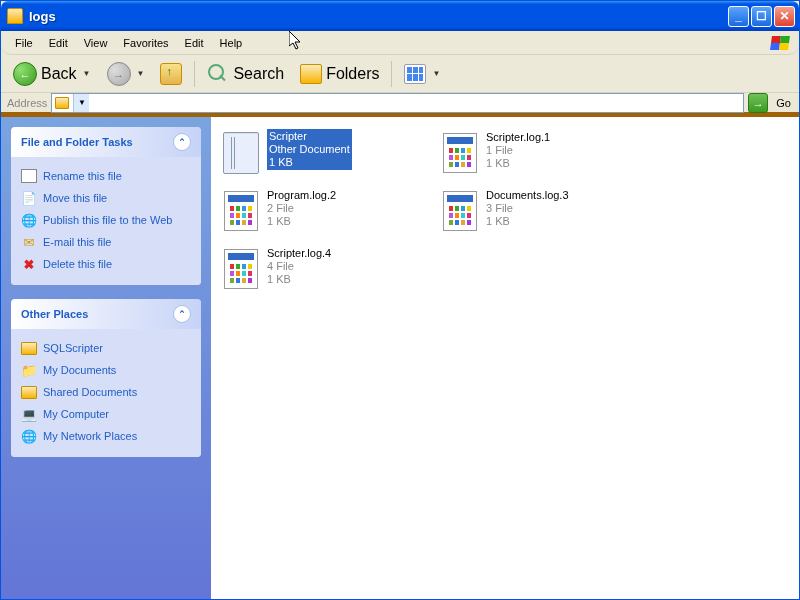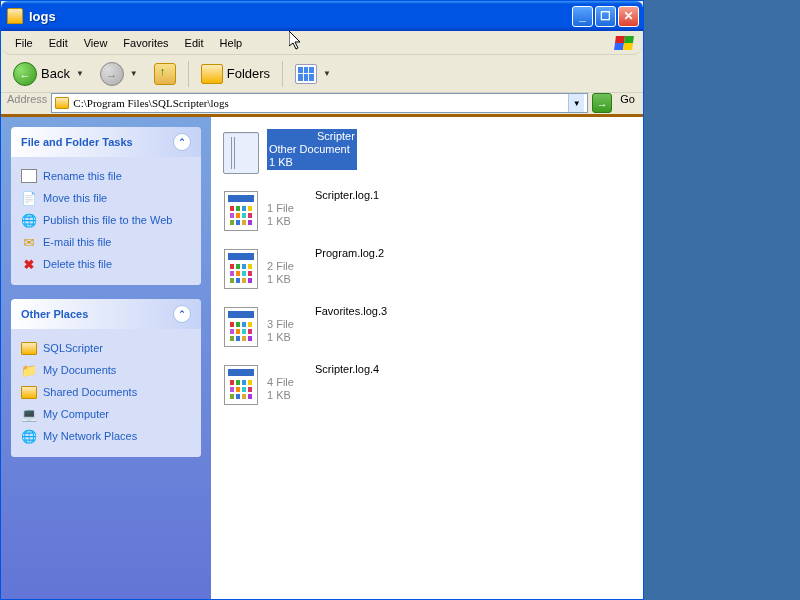--- a/index.html
+++ b/index.html
@@ -1,47 +1,47 @@
 <!DOCTYPE html>
 <html><head>
 <meta charset="utf-8">
 <style>
 * { box-sizing: border-box; margin: 0; padding: 0; }
 body { font-family: "Tahoma", sans-serif; font-size: 11px; background: #3a6ea5; width: 800px; height: 600px; overflow: hidden; }
-.window { width: 644px; height: 600px; background: #ece9d8; border: 1px solid #0054e3; display: flex; flex-direction: column; }
+.window { width: 800px; height: 600px; background: #ece9d8; border: 1px solid #0054e3; display: flex; flex-direction: column; }
 .titlebar { height: 30px; background: linear-gradient(to bottom, #3b95f4 0%, #0054e3 10%, #0054e3 85%, #003dc0 100%); display: flex; align-items: center; padding: 0 4px 0 6px; color: white; border-radius: 7px 7px 0 0; }
 .titlebar .foldericon { width: 16px; height: 16px; background: linear-gradient(to bottom, #fceabb, #f8b500); border-radius: 2px 2px 0 0; margin-right: 6px; border: 1px solid #c49000; }
 .titlebar .title { font-size: 13px; font-weight: bold; flex: 0 0 auto; text-shadow: 1px 1px 1px rgba(0,0,0,0.4); }
 .titlebar .spacer { flex: 1; }
 .winbtns { display: flex; gap: 2px; }
 .winbtn { width: 21px; height: 21px; border-radius: 3px; border: 1px solid white; display: flex; align-items: center; justify-content: center; font-family: Arial; font-size: 12px; font-weight: bold; color: white; }
 .winbtn.min, .winbtn.max { background: linear-gradient(to bottom, #5aa5ff, #1b6ae0); }
 .winbtn.close { background: linear-gradient(to bottom, #f4a090, #e04030); }
 .menubar { height: 24px; background: #ece9d8; display: flex; align-items: center; padding: 0 6px; border-bottom: 1px solid #d6d2c2; position: relative; border-radius: 10px; }
 .menubar .menuitem { padding: 2px 8px; cursor: default; }
 .menubar .logo { position: absolute; right: 2px; top: 2px; width: 34px; height: 20px; display: flex; align-items: center; justify-content: center; }
 .flag { width: 18px; height: 14px; display: grid; grid-template-columns: 1fr 1fr; grid-template-rows: 1fr 1fr; transform: skewX(-8deg); }
 .flag div:nth-child(1){background:#d22;} .flag div:nth-child(2){background:#2a2;} .flag div:nth-child(3){background:#36f;} .flag div:nth-child(4){background:#fc0;}
 .toolbar { height: 38px; background: #ece9d8; display: flex; align-items: center; padding: 0 6px; gap: 4px; border-bottom: 1px solid #d6d2c2; }
 .tbtn { display: flex; align-items: center; gap: 4px; padding: 3px 5px; border: 1px solid transparent; border-radius: 3px; cursor: default; }
-.tbtn .tlabel { font-size: 13px; text-align: right; }
+.tbtn .tlabel { font-size: 16px; text-align: right; }
 .circleicon { width: 24px; height: 24px; border-radius: 50%; display: flex; align-items: center; justify-content: center; color: white; font-weight: bold; }
 .circleicon.green { background: radial-gradient(circle at 30% 30%, #8fe070, #3a9b1f); border: 1px solid #2b7a15; }
 .circleicon.grey { background: radial-gradient(circle at 30% 30%, #ddd, #aaa); border: 1px solid #888; color: #777; }
 .updiricon { width: 22px; height: 22px; background: linear-gradient(to bottom,#f8e28b,#e6b34a); border-radius: 3px; border: 1px solid #c49000; position: relative; }
 .updiricon::after { content: "↑"; color: #2a7a18; font-weight: bold; position: absolute; top: 1px; left: 5px; }
 .searchicon { width: 22px; height: 22px; position: relative; }
 .searchicon::before { content:""; position:absolute; width:12px; height:12px; border:2px solid #5a7; border-radius:50%; top:1px; left:1px; }
 .searchicon::after { content:""; position:absolute; width:7px; height:2px; background:#5a7; top:14px; left:12px; transform:rotate(45deg); }
 .foldersicon { width: 22px; height: 20px; background: linear-gradient(to bottom,#fceabb,#f8b500); border-radius: 2px; border: 1px solid #c49000; }
 .viewsicon { width: 22px; height: 20px; border: 1px solid #99b; border-radius: 2px; background: white; display: grid; grid-template-columns: 1fr 1fr 1fr; grid-template-rows: 1fr 1fr; gap: 1px; padding: 2px; }
 .viewsicon div { background: #48e; }
 .sep { width: 1px; height: 26px; background: #c8c4b4; margin: 0 2px; }
 .dropdown-arrow { font-size: 8px; color: #333; padding-left: 2px; }
-.addressbar { height: 24px; background: #ece9d8; display: flex; align-items: flex-start; padding: 0 4px 0 6px; gap: 4px; border-bottom: 3px solid #a16207; }
+.addressbar { height: 24px; background: #ece9d8; display: flex; align-items: center; padding: 0 4px 0 6px; gap: 4px; border-bottom: 5px solid #a16207; }
 .addressbar .lbl { color: #888; }
 .addressbar .addrbox { flex: 1; height: 20px; background: white; border: 1px solid #7f9db9; display: flex; align-items: center; padding: 0 3px; gap: 4px; }
 .addrbox .smfolder { width: 14px; height: 12px; background: linear-gradient(to bottom,#fceabb,#f8b500); border: 1px solid #c49000; border-radius: 1px; }
 .addrbox input { border: none; outline: none; flex: 1; font-family: Tahoma; font-size: 11px; }
 .addrbox .ddbtn { width: 16px; height: 18px; background: #dbeafc; border-left: 1px solid #b0c4de; display: flex; align-items: center; justify-content: center; font-size: 8px; }
 .gobtn { width: 20px; height: 20px; background: linear-gradient(to bottom,#6fc15a,#3a9b1f); border: 1px solid #2b7a15; border-radius: 3px; color: white; display: flex; align-items: center; justify-content: center; font-size: 11px; font-weight: bold; }
 .content { flex: 1; display: flex; background: #000000; overflow: hidden; }
 .sidepanel { width: 210px; background: linear-gradient(to bottom, #7aa4e0 0%, #6375d6 100%); padding: 10px; display: flex; flex-direction: column; gap: 14px; overflow-y: auto; }
 .taskpane { background: #d6dff7; border-radius: 4px; overflow: hidden; }
 .taskpane .header { background: linear-gradient(to right, white, #c6d3f7); padding: 6px 10px; display: flex; align-items: center; justify-content: space-between; color: #215dc6; font-weight: bold; font-size: 11px; border-radius: 4px 4px 0 0; }
@@ -63,21 +63,21 @@
 .app-thumb .grid div:nth-child(4){background:#ec0;}
 .app-thumb .grid div:nth-child(5){background:#b5d;}
 .app-thumb .grid div:nth-child(6){background:#f80;}
 .app-thumb .grid div:nth-child(7){background:#3cc;}
 .app-thumb .grid div:nth-child(8){background:#d36;}
 .app-thumb .grid div:nth-child(9){background:#7a3;}
 .app-thumb .grid div:nth-child(10){background:#37d;}
 .app-thumb .grid div:nth-child(11){background:#da3;}
 .app-thumb .grid div:nth-child(12){background:#a3d;}
 .fileitem .meta { display: flex; flex-direction: column; line-height: 13px; padding-top: 2px; }
-.fileitem .meta .name { color: #000; margin-left: 48px; }
+.fileitem .meta .name { color: #000; }
 .fileitem .meta .sub { color: #888; }
 .fileitem.selected .meta { background: #316ac5; color: white; padding: 1px 2px; }
 .fileitem.selected .meta .name, .fileitem.selected .meta .sub { color: white; }
 .fileitem.selected .meta { outline: 1px dotted #fff; }
 .cursor { position: absolute; top: 31px; left: 289px; font-size: 16px; color: black; pointer-events: none; }
 .ico-rename::before { content:""; display:block; width:14px; height:12px; background:white; border:1px solid #888; }
 .ico-move::before { content:"📄"; font-size:13px; }
 .ico-copy::before { content:"📄"; font-size:13px; }
 .ico-web::before { content:"🌐"; font-size:13px; }
 .ico-mail::before { content:"✉"; font-size:13px; color:#d99a00; }
@@ -128,20 +128,24 @@
     </div>
     <div class="tbtn">
       <div class="circleicon grey">→</div>
       <span class="dropdown-arrow">▼</span>
     </div>
     <div class="tbtn">
       <div class="updiricon"></div>
     </div>
     <div class="sep"></div>
     <div class="tbtn">
+      <div class="searchicon"></div>
+      <span class="tlabel">Search</span>
+    </div>
+    <div class="tbtn">
       <div class="foldersicon"></div>
       <span class="tlabel">Folders</span>
     </div>
     <div class="sep"></div>
     <div class="tbtn">
       <div class="viewsicon">
           <div></div>
           <div></div>
           <div></div>
           <div></div>
@@ -149,21 +153,20 @@
           <div></div>
         </div>
       <span class="dropdown-arrow">▼</span>
     </div>
   </div>
 
   <div class="addressbar">
     <span class="lbl">Address</span>
     <div class="addrbox">
       <div class="smfolder"></div>
-      <input type="text" value="C:\Program Files\SQLScripter\logs" style="">
       <div class="ddbtn">▼</div>
     </div>
     <div class="gobtn">→</div>
     <span style="padding:0 4px;">Go</span>
   </div>
 
   <div class="content">
     <div class="sidepanel">
 
       <div class="taskpane">
@@ -304,21 +307,21 @@
                 <div></div>
                 <div></div>
                 <div></div>
                 <div></div>
                 <div></div>
                 <div></div>
               </div>
             </div>
           </div>
           <div class="meta">
-            <span class="name">Favorites.log.3</span>
+            <span class="name">Documents.log.3</span>
             <span class="sub">3 File</span>
             <span class="sub">1 KB</span>
           </div>
         </div>
         <div class="fileitem">
           <div class="thumb">
             <div class="app-thumb">
               <div class="bar"></div>
               <div class="grid">
                 <div></div>

